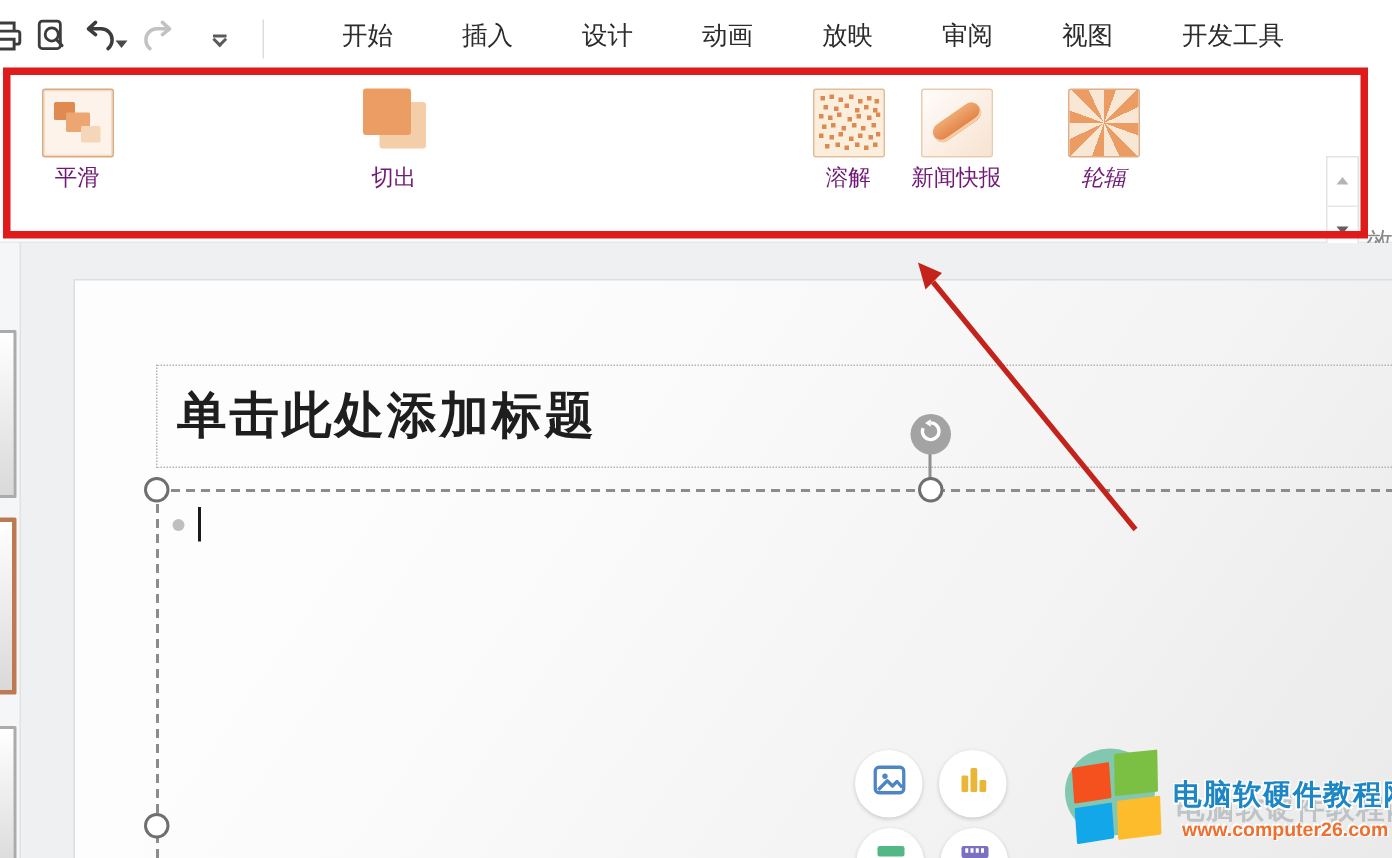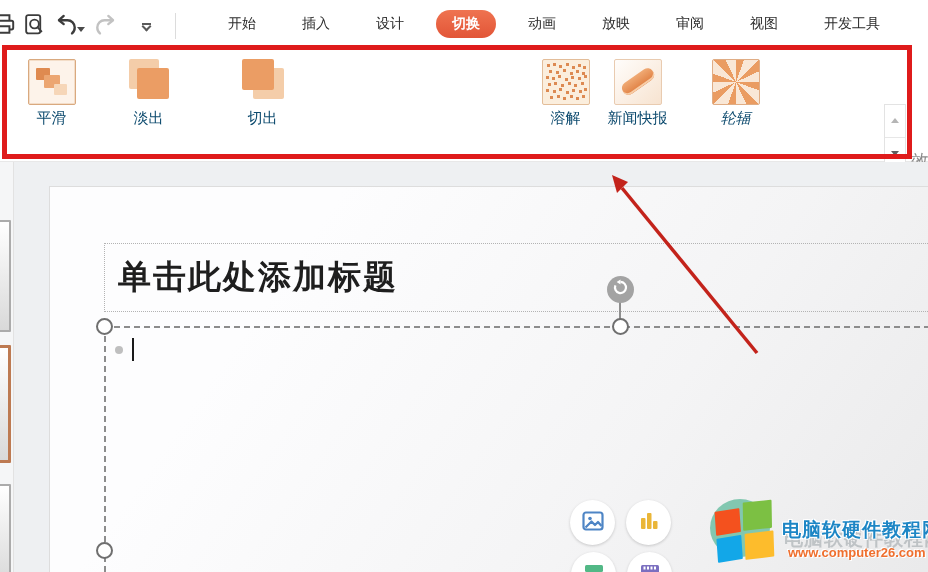--- a/index.html
+++ b/index.html
@@ -12,28 +12,28 @@
   .qat { position:absolute; left:0; top:8px; height:36px; display:flex; align-items:center; }
   .qat-btn { width:30px; height:30px; display:flex; align-items:center; justify-content:center; position:relative; }
   .qat-btn.print { margin-left:-11px; }
   .undo-caret { width:0; height:0; border-left:4px solid transparent; border-right:4px solid transparent; border-top:5px solid #4a4a4a; margin-left:-2px; margin-top:6px; }
   .qat-sep { width:1px; height:26px; background:#dcdcdc; margin-left:14px; }
   .customize-glyph { display:flex; flex-direction:column; align-items:center; gap:1px; }
   .customize-glyph .bar { width:9px; height:2px; background:#5a5a5a; }
   .customize-glyph .chev { width:7px; height:7px; border-right:2px solid #5a5a5a; border-bottom:2px solid #5a5a5a; transform:rotate(45deg); margin-top:-3px; }
 
   .tabs { position:absolute; left:205px; top:0; height:47px; display:flex; align-items:center; }
-  .tab { font-size:14px; color:#2b2b2b; padding:5px 14px; margin:0 9px; white-space:nowrap; cursor:default; }
+  .tab { font-size:17px; color:#2b2b2b; padding:5px 14px; margin:0 9px; white-space:nowrap; cursor:default; }
   .tab.selected { background:#e8603c; background:linear-gradient(#ef7350,#e25537); color:#fff; border-radius:15px; padding:5px 16px; font-weight:bold; }
 
   
   .gallery { position:absolute; left:0; top:47px; width:928px; height:115px; background:#fff; border-bottom:1px solid #e8e8e8; }
   .titem { position:absolute; top:6px; width:97px; height:104px; text-align:center; cursor:default; }
   .ticon { position:relative; width:48px; height:46px; margin:6px auto 4px; }
-  .tlabel { font-size:15px; color:#0c4a6e; white-space:nowrap; }
+  .tlabel { font-size:15px; color:#701a75; white-space:nowrap; }
 
   .frame { position:absolute; inset:0; border:1px solid #ecc9ab; border-radius:2px; background:linear-gradient(180deg,#fdf7f1,#fbeee2); }
   .frame.selected { border:1px solid #d9a97f; background:#fdf3ea; box-shadow:0 0 0 1px #f3ddc8 inset; }
 
   
   .sq { position:absolute; border-radius:1px; }
   .smooth-a { left:8px; top:9px; width:14px; height:12px; background:#df8a50; }
   .smooth-b { left:16px; top:16px; width:16px; height:13px; background:#eca672; }
   .smooth-c { left:26px; top:25px; width:13px; height:11px; background:#f6d6b8; }
   
@@ -156,21 +156,20 @@
             <span class="chev"></span>
         </span>
       </div>
       <div class="qat-sep"></div>
     </div>
 
     <div class="tabs">
       <div class="tab">开始</div>
       <div class="tab">插入</div>
       <div class="tab">设计</div>
-      <div class="tab selected">切换</div>
       <div class="tab">动画</div>
       <div class="tab">放映</div>
       <div class="tab">审阅</div>
       <div class="tab">视图</div>
       <div class="tab">开发工具</div>
 
     </div>
   </div>
 
   <div class="gallery">
@@ -178,27 +177,20 @@
     <div class="titem" style="left:3px;">
       <div class="ticon">
         <div class="frame selected"></div>
         <div class="sq smooth-a"></div>
           <div class="sq smooth-b"></div>
           <div class="sq smooth-c"></div>
       </div>
       <div class="tlabel">平滑</div>
     </div>
 
-    <div class="titem" style="left:100px;">
-      <div class="ticon">
-        <div class="sq fade-back"></div>
-          <div class="sq fade-front"></div>
-      </div>
-      <div class="tlabel">淡出</div>
-    </div>
 
     <div class="titem" style="left:214px;">
       <div class="ticon">
         <div class="sq cut-back"></div>
           <div class="sq cut-front"></div>
       </div>
       <div class="tlabel">切出</div>
     </div>
 
 

